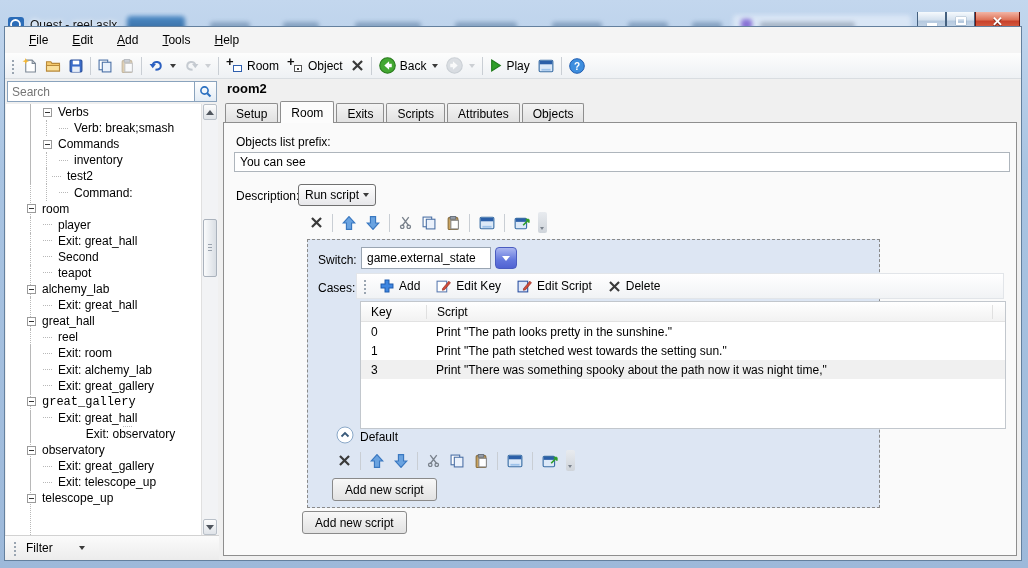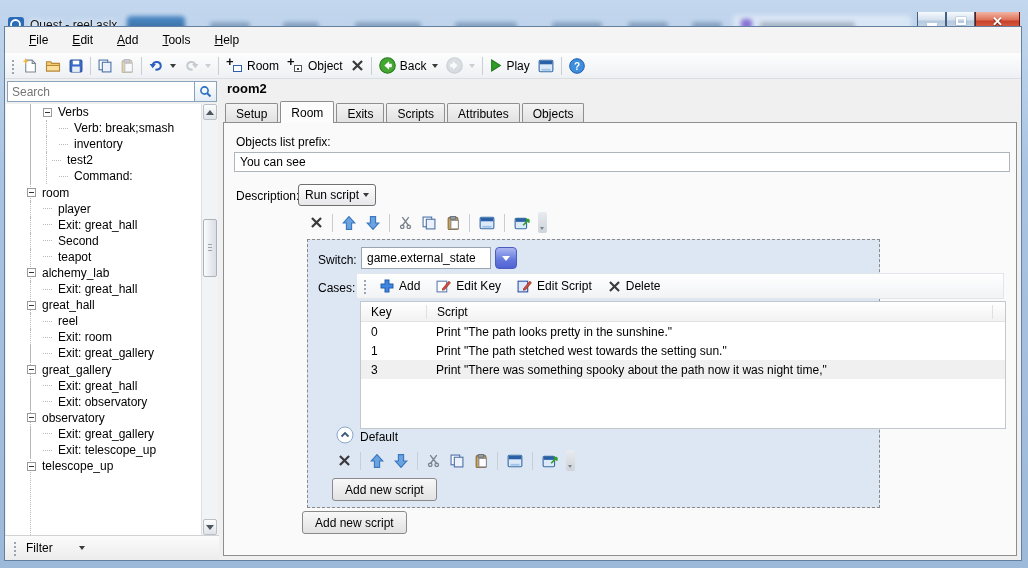--- a/index.html
+++ b/index.html
@@ -321,20 +321,25 @@
               <span style="position: absolute; left: 24px; top: 0px; bottom: 0px; border-left: 1px dotted rgb(184, 184, 184);"></span>
               <span class="tree-exp"></span>
               <span>Verbs</span>
             </div>
             <div class="tree-row" style="padding-left: 53px;">
               <span style="position: absolute; left: 24px; top: 0px; bottom: 0px; border-left: 1px dotted rgb(184, 184, 184);"></span>
               <span style="position: absolute; left: 40px; top: 0px; bottom: 0px; border-left: 1px dotted rgb(184, 184, 184);"></span>
               <span class="tree-dash"></span>
               <span>Verb: break;smash</span>
             </div>
+            <div class="tree-row" style="padding-left: 37px;">
+              <span style="position: absolute; left: 24px; top: 0px; bottom: 0px; border-left: 1px dotted rgb(184, 184, 184);"></span>
+              <span class="tree-exp"></span>
+              <span>Commands</span>
+            </div>
             <div class="tree-row" style="padding-left: 53px;">
               <span style="position: absolute; left: 24px; top: 0px; bottom: 0px; border-left: 1px dotted rgb(184, 184, 184);"></span>
               <span style="position: absolute; left: 40px; top: 0px; bottom: 0px; border-left: 1px dotted rgb(184, 184, 184);"></span>
               <span class="tree-dash"></span>
               <span>inventory</span>
             </div>
             <div class="tree-row" style="padding-left: 46px;">
               <span style="position: absolute; left: 24px; top: 0px; bottom: 0px; border-left: 1px dotted rgb(184, 184, 184);"></span>
               <span style="position: absolute; left: 40px; top: 0px; bottom: 0px; border-left: 1px dotted rgb(184, 184, 184);"></span>
               <span class="tree-dash"></span>
@@ -389,32 +394,37 @@
               <span>reel</span>
             </div>
             <div class="tree-row" style="padding-left: 37px;">
               <span style="position: absolute; left: 24px; top: 0px; bottom: 0px; border-left: 1px dotted rgb(184, 184, 184);"></span>
               <span class="tree-dash"></span>
               <span>Exit: room</span>
             </div>
             <div class="tree-row" style="padding-left: 37px;">
               <span style="position: absolute; left: 24px; top: 0px; bottom: 0px; border-left: 1px dotted rgb(184, 184, 184);"></span>
               <span class="tree-dash"></span>
+              <span>Exit: alchemy_lab</span>
+            </div>
+            <div class="tree-row" style="padding-left: 37px;">
+              <span style="position: absolute; left: 24px; top: 0px; bottom: 0px; border-left: 1px dotted rgb(184, 184, 184);"></span>
+              <span class="tree-dash"></span>
               <span>Exit: great_gallery</span>
             </div>
-            <div class="tree-row" style="padding-left: 21px;">
+            <div class="tree-row" style="padding-left: 21px; font-family: Liberation Mono, monospace;">
               <span class="tree-exp"></span>
               <span>great_gallery</span>
             </div>
             <div class="tree-row" style="padding-left: 37px;">
               <span style="position: absolute; left: 24px; top: 0px; bottom: 0px; border-left: 1px dotted rgb(184, 184, 184);"></span>
               <span class="tree-dash"></span>
               <span>Exit: great_hall</span>
             </div>
-            <div class="tree-row" style="padding-left: 37px;">
+            <div class="tree-row" style="padding-left: 37px; flex-direction: column;">
               <span style="position: absolute; left: 24px; top: 0px; bottom: 0px; border-left: 1px dotted rgb(184, 184, 184);"></span>
               <span class="tree-dash"></span>
               <span>Exit: observatory</span>
             </div>
             <div class="tree-row" style="padding-left: 21px;">
               <span class="tree-exp"></span>
               <span>observatory</span>
             </div>
             <div class="tree-row" style="padding-left: 37px;">
               <span style="position: absolute; left: 24px; top: 0px; bottom: 0px; border-left: 1px dotted rgb(184, 184, 184);"></span>

